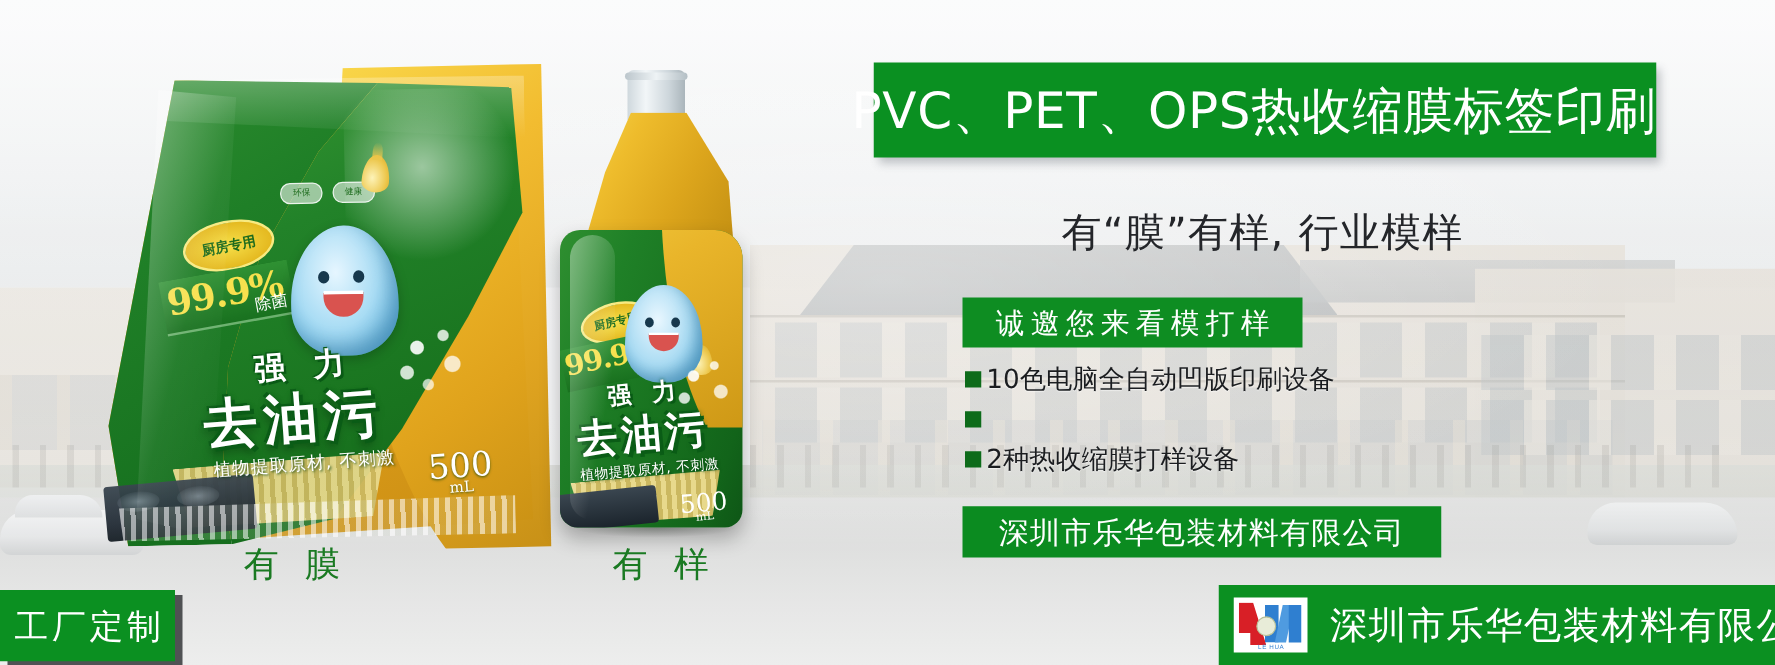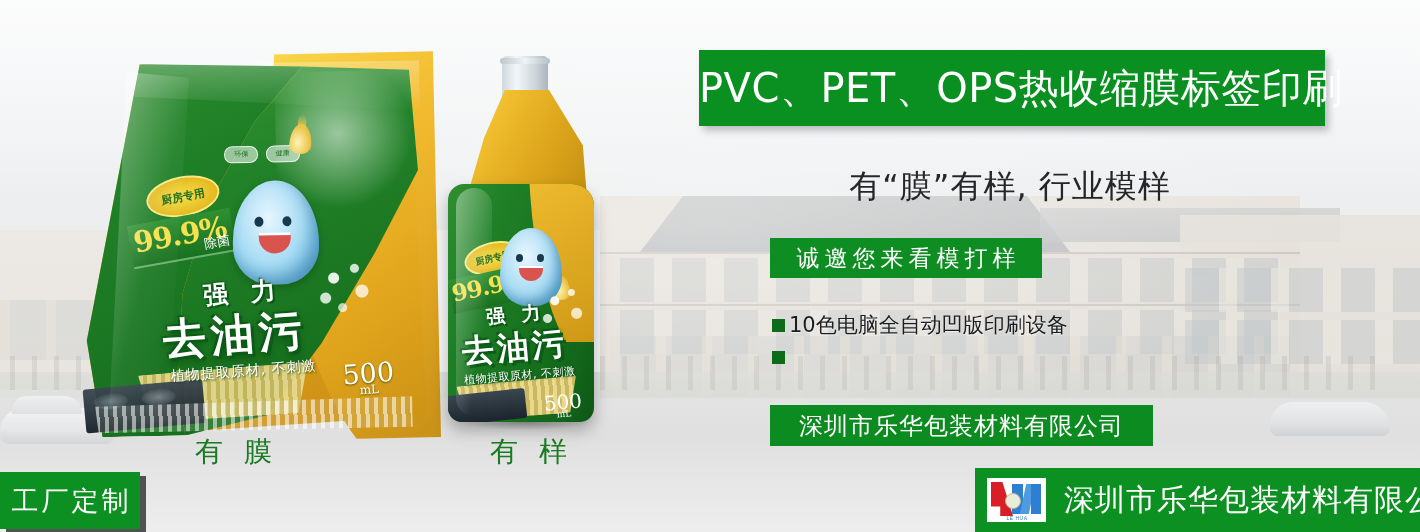--- a/index.html
+++ b/index.html
@@ -106,21 +106,21 @@
   .haze2{
     position:absolute;inset:0;
     background:radial-gradient(ellipse 60% 55% at 50% 42%, rgba(255,255,255,.30), rgba(255,255,255,0) 70%);
   }
 
   
   .grn-top{
     position:absolute;left:699px;top:50px;width:626px;height:76px;
     background:#0a9021;
     box-shadow:4px 5px 7px rgba(60,70,80,.30);
-    display:flex;align-items:center;justify-content:flex-start;
+    display:flex;align-items:center;justify-content:flex-end;
   }
   .grn-top .txt{
     color:#ffffff;font-size:40px;letter-spacing:.5px;white-space:nowrap;
     font-family:"DejaVu Sans","Liberation Sans",sans-serif;
   }
 
   .headline{
     position:absolute;left:700px;top:158px;width:620px;height:58px;
     display:flex;align-items:center;justify-content:center;
     color:#24262a;font-size:32px;letter-spacing:1px;white-space:nowrap;
@@ -131,21 +131,21 @@
     position:absolute;left:770px;top:238px;width:272px;height:40px;
     background:#0e8d22;display:flex;align-items:center;justify-content:center;
   }
   .grn-invite .txt{
     color:#ffffff;font-size:23px;letter-spacing:5px;white-space:nowrap;
     text-indent:5px;
     font-family:Liberation Sans, sans-serif;
   }
 
   .bullets{
-    position:absolute;left:772px;top:310px;width:420px;
+    position:absolute;left:772px;top:288px;width:420px;
   }
   .bullet{
     display:flex;align-items:center;height:30px;margin-bottom:2px;
   }
   .bullet .sq{
     width:13px;height:13px;background:#0d6b1a;flex:0 0 13px;margin-right:4px;
     box-shadow:0 0 0 0px rgba(0,0,0,0);
   }
   .bullet .txt{
     color:#1b1d20;font-size:21px;white-space:nowrap;
@@ -621,20 +621,24 @@
   </div>
 
   <div class="bullets">
     <div class="bullet">
       <span class="sq"></span>
       <span class="txt">10色电脑全自动凹版印刷设备</span>
     </div>
     <div class="bullet">
       <span class="sq"></span>
     </div>
+    <div class="bullet">
+      <span class="sq"></span>
+      <span class="txt">2种热收缩膜打样设备</span>
+    </div>
   </div>
 
   <div class="grn-bottom">
     <div class="txt">深圳市乐华包装材料有限公司</div>
   </div>
 
   <div class="badge-factory">
     <div class="txt">工厂定制</div>
   </div>
 

